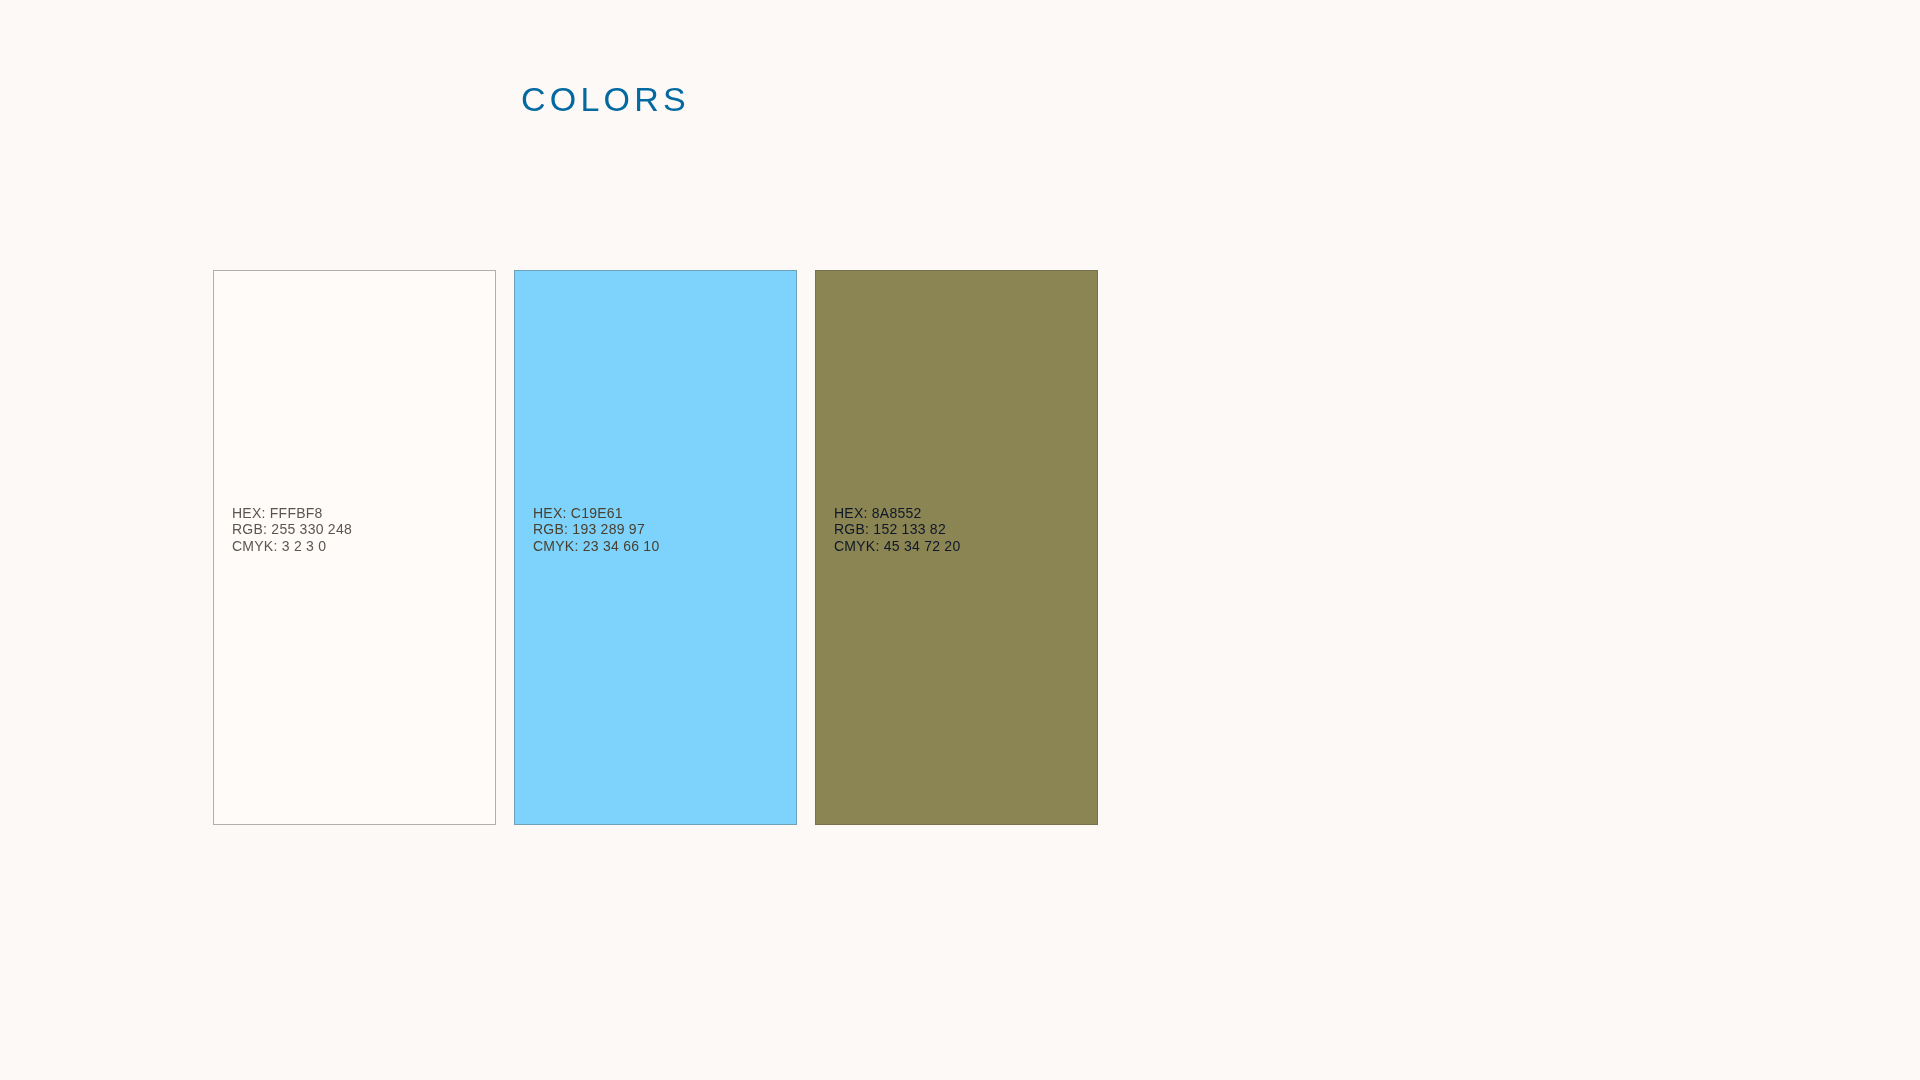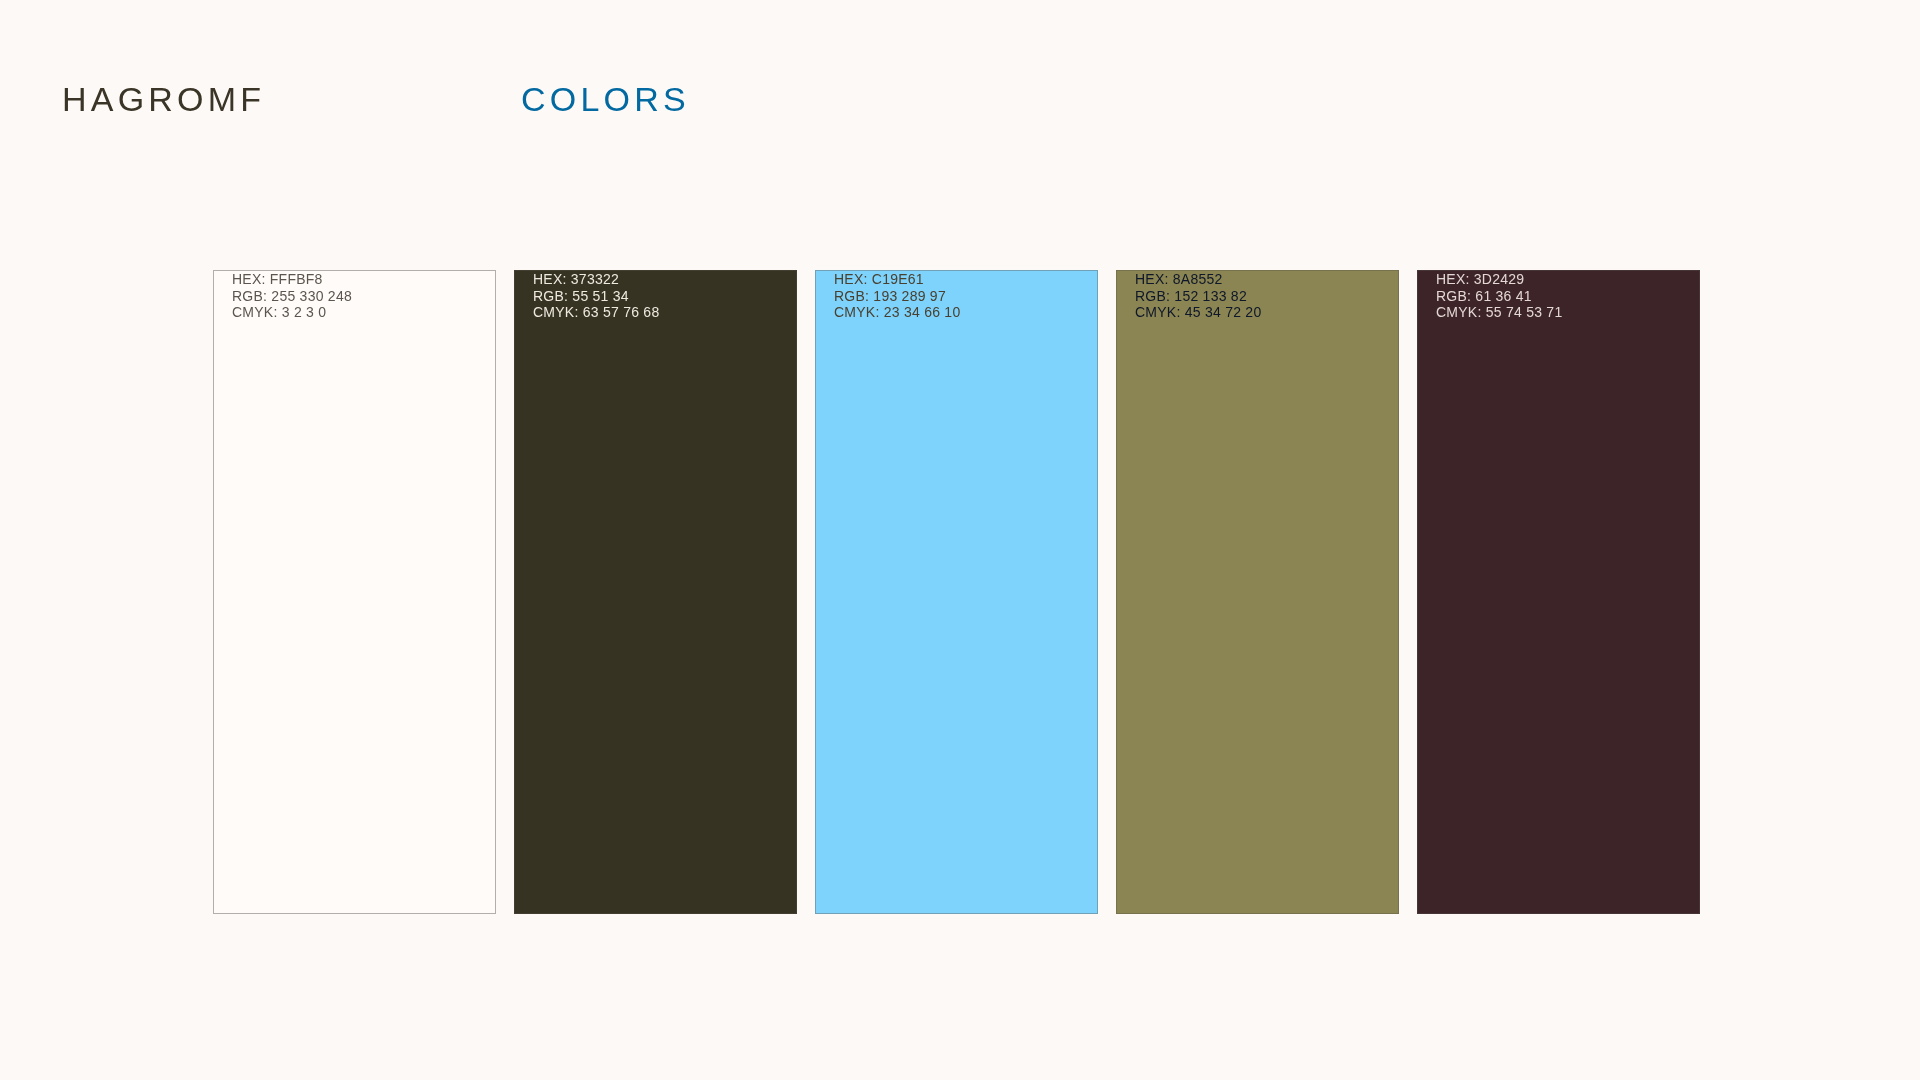--- a/index.html
+++ b/index.html
@@ -49,27 +49,27 @@
     top: 270px;
     left: 213px;
     width: 1494px;
     height: 568px;
     display: flex;
     align-items: flex-start;
   }
 
   .swatch {
     position: relative;
-    height: 644px;
+    height: 555px;
     flex: 0 0 auto;
     width: 283px;
     margin-right: 18px;
     display: flex;
     flex-direction: column;
-    justify-content: flex-start;
+    justify-content: center;
     border: 1px solid rgba(90, 82, 74, 0.38);
   }
 
   .swatch:last-child { margin-right: 0; }
 
   
   .swatch.is-outlined {
     border: 1px solid #b3aeaa;
   }
 
@@ -82,53 +82,38 @@
     letter-spacing: 0.25px;
     white-space: nowrap;
   }
 
   .swatch-info-line { display: block; }
 </style>
 </head>
 <body style="background: rgb(253, 249, 247);">
 
 <div class="header">
-  <div class="header-title header-brandmark" style="color: rgb(59, 53, 39);">HAGROMF</div>
   <div class="header-title header-section" style="color: #0369a1;">COLORS</div>
 </div>
 
 <div class="palette">
     <div class="swatch is-outlined" style="background: rgb(255, 251, 248);">
       <div class="swatch-info" style="color: rgb(91, 85, 78);">
         <span class="swatch-info-line">HEX: FFFBF8</span>
         <span class="swatch-info-line">RGB: 255 330 248</span>
         <span class="swatch-info-line">CMYK: 3 2 3 0</span>
-      </div>
-    </div>
-    <div class="swatch" style="background: rgb(55, 51, 34);">
-      <div class="swatch-info" style="color: rgb(239, 233, 224);">
-        <span class="swatch-info-line">HEX: 373322</span>
-        <span class="swatch-info-line">RGB: 55 51 34</span>
-        <span class="swatch-info-line">CMYK: 63 57 76 68</span>
       </div>
     </div>
     <div class="swatch" style="background: #7dd3fc;">
       <div class="swatch-info" style="color: rgb(74, 64, 48);">
         <span class="swatch-info-line">HEX: C19E61</span>
         <span class="swatch-info-line">RGB: 193 289 97</span>
         <span class="swatch-info-line">CMYK: 23 34 66 10</span>
       </div>
     </div>
     <div class="swatch" style="background: rgb(138, 133, 82);">
       <div class="swatch-info" style="color: #0f172a;">
         <span class="swatch-info-line">HEX: 8A8552</span>
         <span class="swatch-info-line">RGB: 152 133 82</span>
         <span class="swatch-info-line">CMYK: 45 34 72 20</span>
       </div>
     </div>
-    <div class="swatch" style="background: rgb(61, 36, 41);">
-      <div class="swatch-info" style="color: rgb(228, 216, 212);">
-        <span class="swatch-info-line">HEX: 3D2429</span>
-        <span class="swatch-info-line">RGB: 61 36 41</span>
-        <span class="swatch-info-line">CMYK: 55 74 53 71</span>
-      </div>
-    </div>
   </div>
 
 </body></html>

